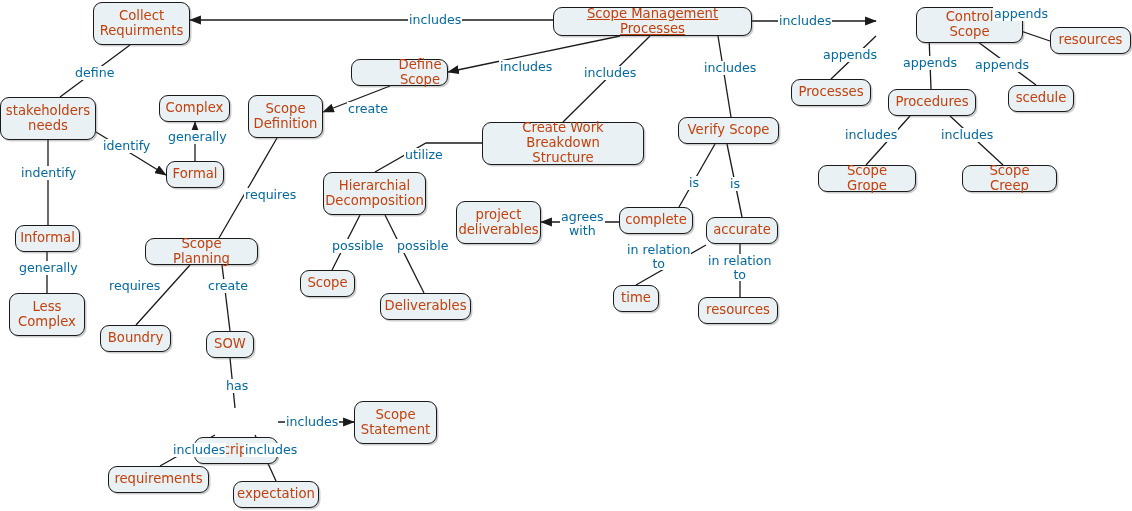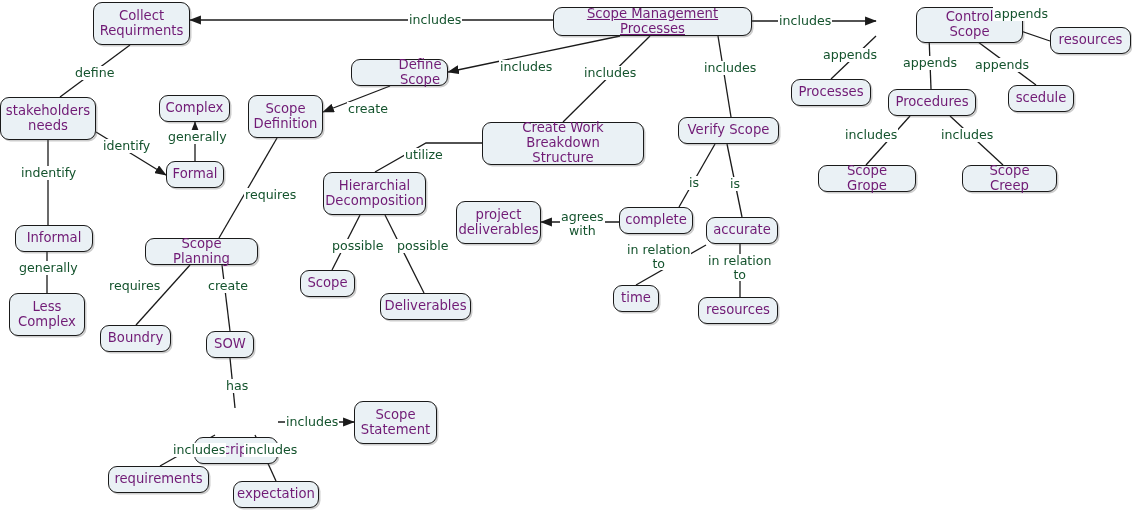--- a/index.html
+++ b/index.html
@@ -22,34 +22,34 @@
     width: 1132px;
     height: 511px;
     pointer-events: none;
   }
   .node {
     position: absolute;
     box-sizing: border-box;
     background: #eaf1f5;
     border: 1.3px solid #1a1a1a;
     border-radius: 9px;
-    color: #701a75;
+    color: #c2410c;
     display: flex;
     align-items: center;
     justify-content: center;
     text-align: center;
     line-height: 1.12;
     font-size: 13.2px;
     padding: 2px 7px;
     white-space: pre-line;
     box-shadow: 1.5px 1.5px 0 rgba(90,90,90,0.30);
   }
   .edge-label {
     position: absolute;
-    color: #14532d;
+    color: #0369a1;
     font-size: 12.6px;
     line-height: 1.08;
     text-align: center;
     background: #ffffff;
     white-space: pre-line;
     padding: 0 1px;
   }
 </style>
 </head>
 <body>
@@ -115,21 +115,21 @@
       <div class="node" style="left: 482px; top: 122px; width: 162px; height: 43px;">Create Work Breakdown
 Structure</div>
       <div class="node" style="left: 166px; top: 161px; width: 58px; height: 27px;">Formal</div>
       <div class="node" style="left: 818px; top: 165px; width: 98px; height: 27px;">Scope Grope</div>
       <div class="node" style="left: 962px; top: 165px; width: 95px; height: 27px;">Scope Creep</div>
       <div class="node" style="left: 323px; top: 172px; width: 103px; height: 43px;">Hierarchial
 Decomposition</div>
       <div class="node" style="left: 456px; top: 201px; width: 85px; height: 43px;">project
 deliverables</div>
       <div class="node" style="left: 619px; top: 207px; width: 74px; height: 27px;">complete</div>
-      <div class="node" style="left: 15px; top: 225px; width: 78px; height: 27px;">Informal</div>
+      <div class="node" style="left: 15px; top: 225px; width: 65px; height: 27px;">Informal</div>
       <div class="node" style="left: 706px; top: 217px; width: 72px; height: 27px;">accurate</div>
       <div class="node" style="left: 145px; top: 238px; width: 113px; height: 27px;">Scope Planning</div>
       <div class="node" style="left: 300px; top: 270px; width: 55px; height: 27px;">Scope</div>
       <div class="node" style="left: 380px; top: 293px; width: 91px; height: 27px;">Deliverables</div>
       <div class="node" style="left: 613px; top: 285px; width: 46px; height: 27px;">time</div>
       <div class="node" style="left: 9px; top: 293px; width: 76px; height: 43px;">Less
 Complex</div>
       <div class="node" style="left: 698px; top: 297px; width: 80px; height: 27px;">resources</div>
       <div class="node" style="left: 100px; top: 325px; width: 71px; height: 27px;">Boundry</div>
       <div class="node" style="left: 206px; top: 331px; width: 48px; height: 27px;">SOW</div>

